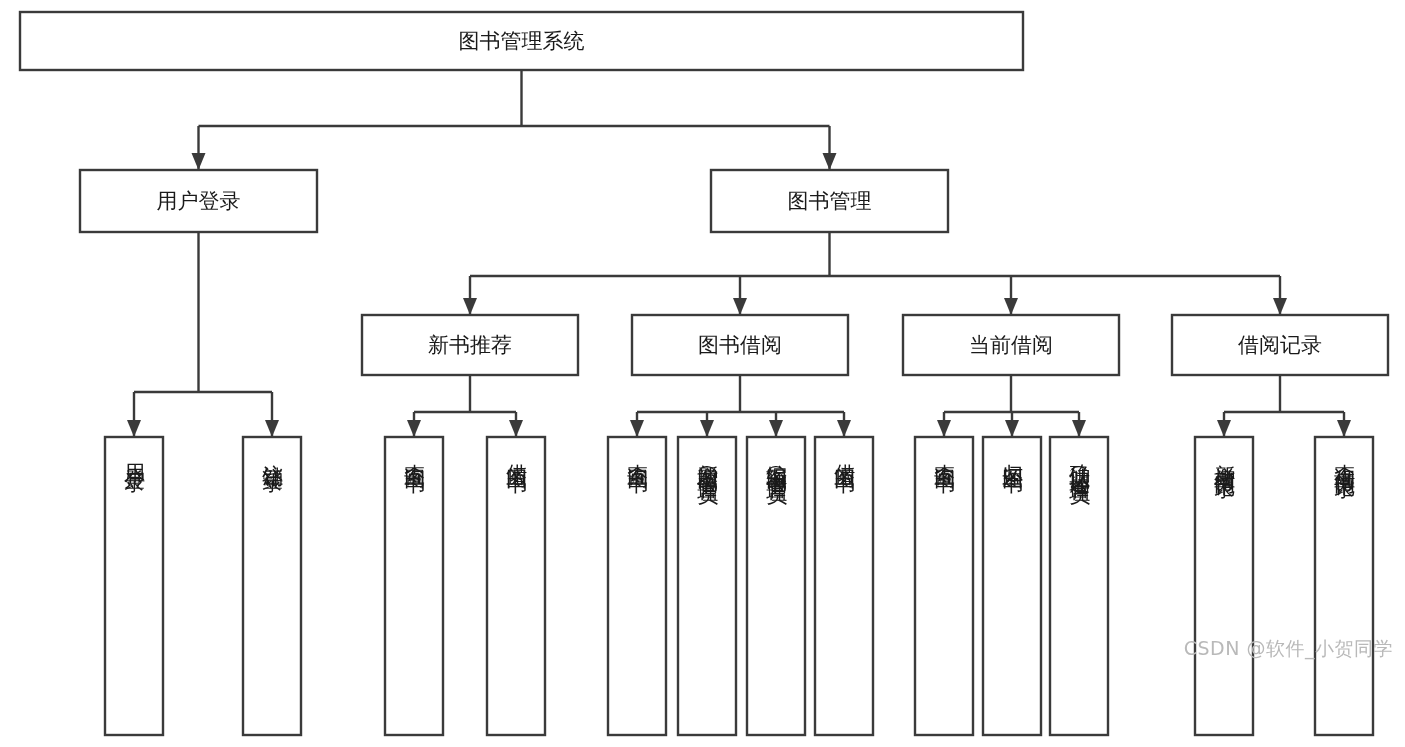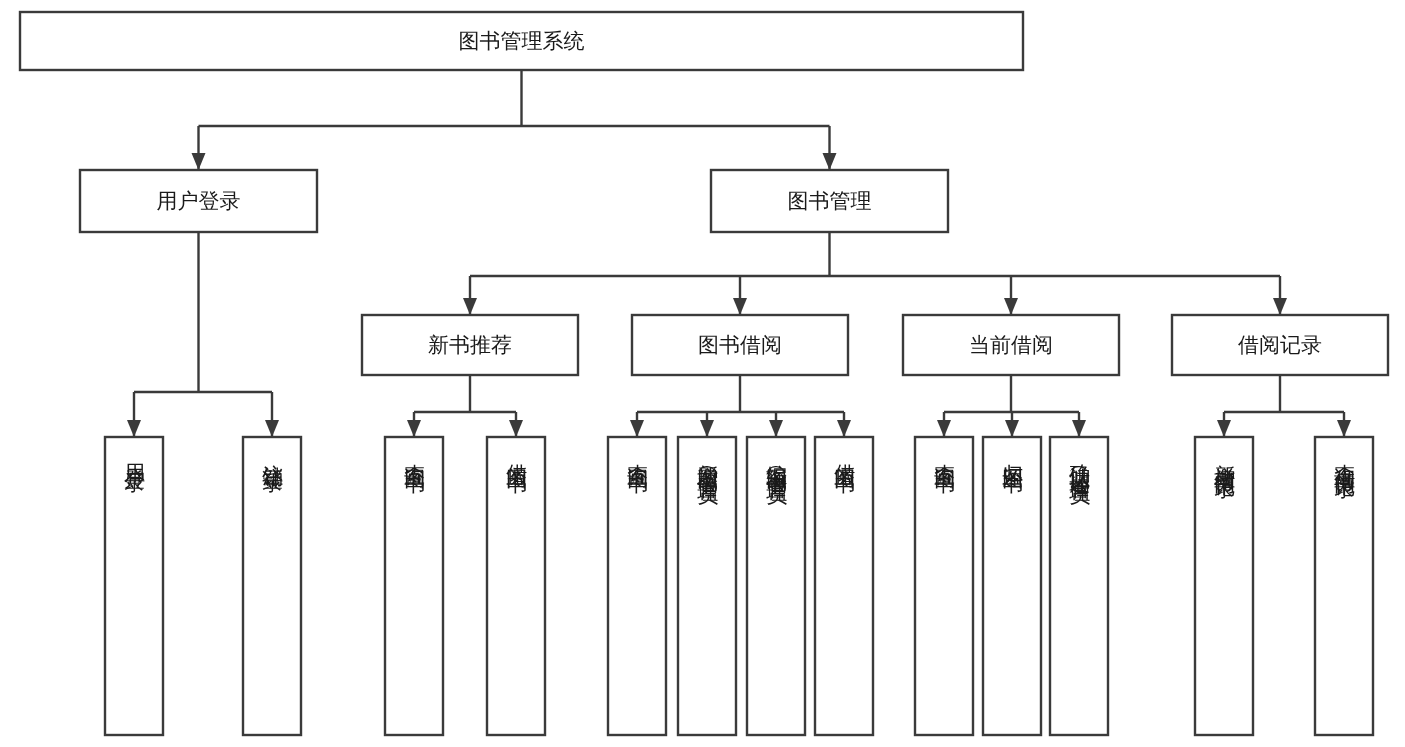--- a/index.html
+++ b/index.html
@@ -205,14 +205,15 @@
         <span class="leaf-text">确认归还（管理员）</span>
       </div>
       <div class="leaf-text-wrap" style="left: 1195px; top: 447px; width: 58px; height: 278px;">
         <span class="leaf-text">新增借阅记录</span>
       </div>
       <div class="leaf-text-wrap" style="left: 1315px; top: 447px; width: 58px; height: 278px;">
         <span class="leaf-text">查询借阅记录</span>
       </div>
     </div>
 
+  <div class="watermark">CSDN @软件_小贺同学</div>
 
 </div>
 
 </body></html>

